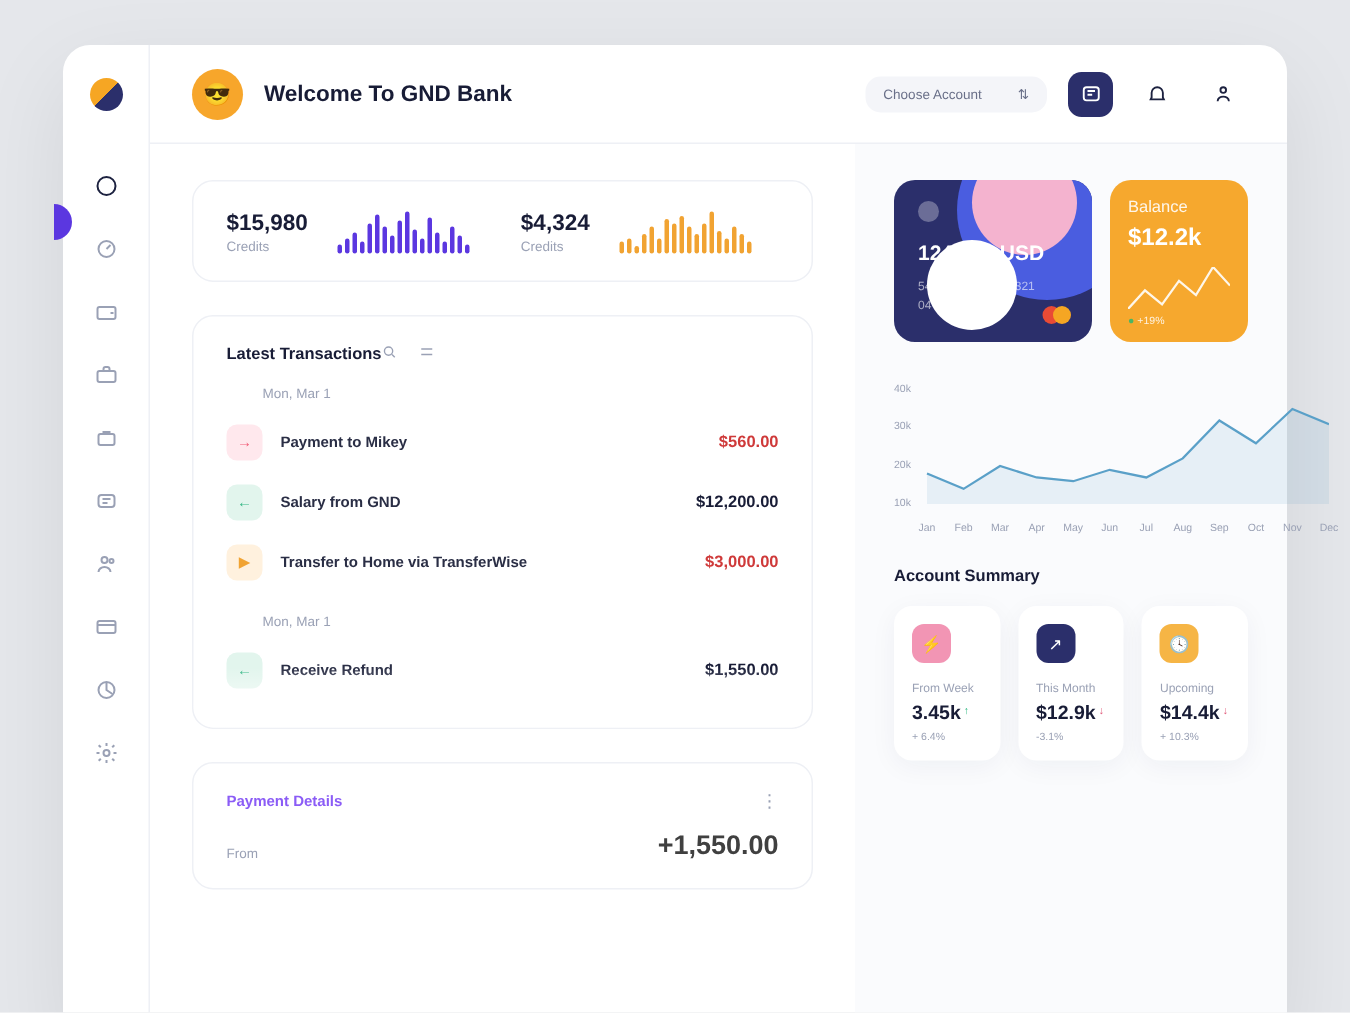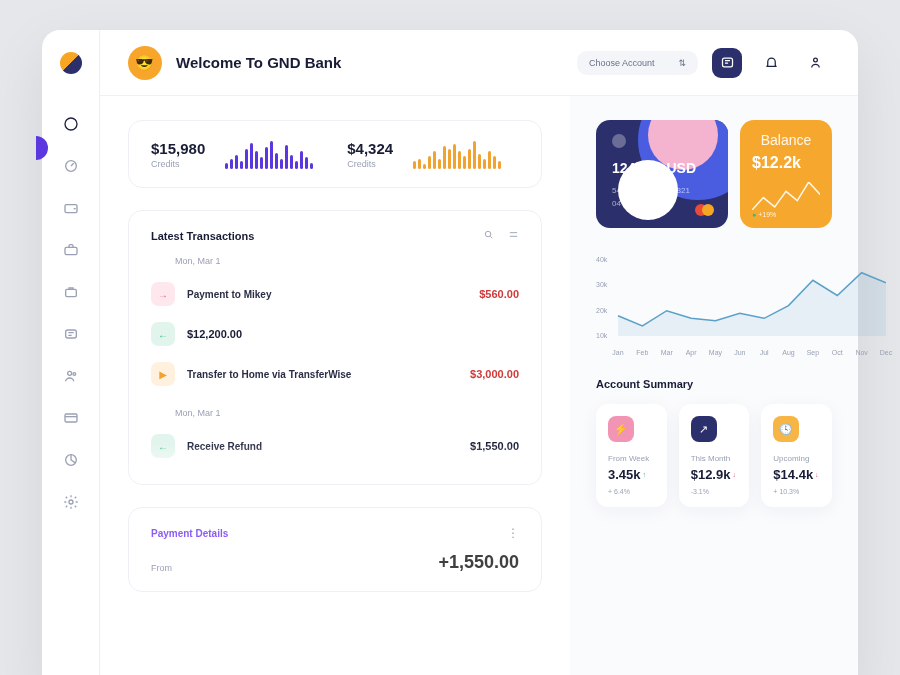--- a/index.html
+++ b/index.html
@@ -24,21 +24,21 @@
 .hbtn svg{width:15px;height:15px;}
 .body{flex:1;display:flex;}
 .left{width:470px;padding:24px 28px;overflow:hidden;}
 .stats{border:1px solid #eef0f5;border-radius:14px;padding:18px 22px;display:flex;gap:34px;}
 .stat{display:flex;align-items:center;gap:20px;}
 .stat-val{font-size:15px;font-weight:700;color:#181c36;}
 .stat-lbl{font-size:9px;color:#9aa1b5;margin-top:2px;}
 .bars{display:flex;align-items:flex-end;gap:2px;height:30px;}
 .bars span{width:3px;border-radius:2px;}
 .tx{border:1px solid #eef0f5;border-radius:14px;margin-top:22px;padding:18px 22px;position:relative;}
-.tx-head{display:flex;align-items:center;justify-content:space-between;}
+.tx-head{display:flex;align-items:center;}
 .tx-title{font-size:11px;font-weight:700;color:#181c36;}
 .tx-acts{display:flex;gap:14px;color:#9aa1b5;font-size:11px;}
 .date{font-size:9px;color:#9aa1b5;margin:14px 0 8px;padding-left:24px;}
 .row{display:flex;align-items:center;gap:12px;padding:8px 0;}
 .ic{width:24px;height:24px;border-radius:7px;display:flex;align-items:center;justify-content:center;font-size:10px;}
 .ic.pink{background:#ffe8ed;color:#f2607a;}
 .ic.green{background:#e2f5ed;color:#37b887;}
 .ic.or{background:#fff1de;color:#f1a332;}
 .desc{font-size:10px;font-weight:600;color:#2a2e45;flex:1;}
 .amt{font-size:11px;font-weight:600;}
@@ -58,21 +58,21 @@
 .card .blob3{position:absolute;right:50px;top:40px;width:60px;height:60px;border-radius:50%;background:#fff;}
 .card .chip{width:14px;height:14px;border-radius:50%;background:rgba(255,255,255,.3);position:relative;z-index:2;}
 .card .bal{font-size:14px;font-weight:600;margin-top:12px;position:relative;z-index:2;}
 .card .num{font-size:8px;opacity:.6;margin-top:10px;position:relative;z-index:2;}
 .card .exp{font-size:8px;opacity:.6;margin-top:4px;position:relative;z-index:2;}
 .mc{position:absolute;right:14px;bottom:12px;display:flex;z-index:2;}
 .mc span{width:12px;height:12px;border-radius:50%;}
 .mc span:first-child{background:#e94b35;}
 .mc span:last-child{background:#f5a623;margin-left:-5px;}
 .balcard{width:92px;height:108px;border-radius:14px;background:#f6a82e;color:#fff;padding:12px;position:relative;}
-.balcard .tt{font-size:14px;opacity:.9;text-align:center;}
+.balcard .tt{font-size:11px;opacity:.9;}
 .balcard .vv{font-size:16px;font-weight:700;margin-top:6px;}
 .balcard .delta{position:absolute;bottom:10px;left:12px;font-size:7px;opacity:.85;display:flex;align-items:center;gap:2px;}
 .balspark{margin-top:10px;}
 .sec{margin-top:24px;}
 .sec-head{display:flex;align-items:center;justify-content:space-between;}
 .sec-title{font-size:11px;font-weight:700;color:#181c36;}
 .yr{font-size:9px;color:#9aa1b5;display:flex;align-items:center;gap:4px;cursor:pointer;}
 .chart{margin-top:10px;height:92px;position:relative;}
 .ylab{position:absolute;left:0;font-size:7px;color:#9aa1b5;}
 .xlab{position:absolute;bottom:-12px;font-size:7px;color:#9aa1b5;transform:translateX(-50%);}
@@ -263,20 +263,21 @@
       </div>
       <div id="tx-body">
                 <div class="date">Mon, Mar 1</div>
                 <div class="row">
                   <div class="ic pink">→</div>
                   <div class="desc">Payment to Mikey</div>
                   <div class="amt neg">$560.00</div>
                 </div>
                 <div class="row">
                   <div class="ic green">←</div>
+                  <div class="desc">Salary from GND</div>
                   <div class="amt pos">$12,200.00</div>
                 </div>
                 <div class="row">
                   <div class="ic or">▶</div>
                   <div class="desc">Transfer to Home via TransferWise</div>
                   <div class="amt neg">$3,000.00</div>
                 </div>
                 <div class="date">Mon, Mar 1</div>
                 <div class="row">
                   <div class="ic green">←</div>

